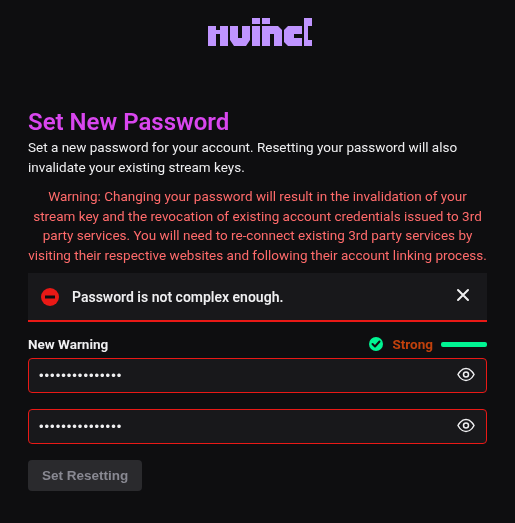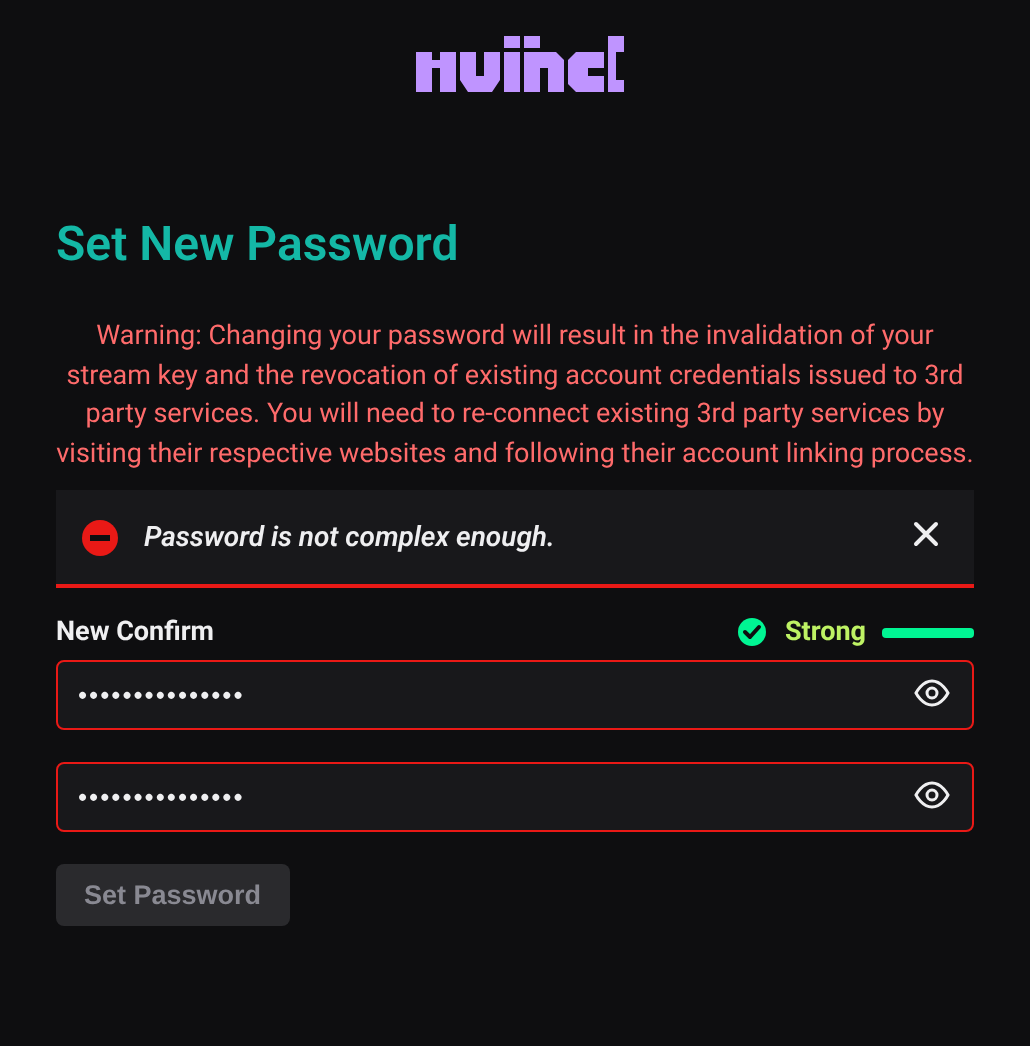--- a/index.html
+++ b/index.html
@@ -10,22 +10,22 @@
       width: 515px;
       height: 523px;
       padding: 0;
     }
     .container { padding: 20px 28px; }
     .logo-wrap { text-align: center; padding-top: 18px; margin-bottom: 28px; }
     .logo { display: inline-block; }
     .page-title {
       font-size: 24px;
       font-weight: 600;
-      margin-bottom: 23px;
-      color: #14b8a6;
+      margin-bottom: 2px;
+      color: #d946ef;
     }
     .description {
       font-size: 13.5px;
       line-height: 1.45;
       color: #efeff1;
       margin-bottom: 10px;
     }
     .warning {
       font-size: 13.5px;
       line-height: 1.45;
@@ -41,21 +41,20 @@
       padding: 10px 12px;
       margin-bottom: 14px;
       position: relative;
     }
     .alert-icon { flex-shrink: 0; margin-right: 12px; display: flex; }
     .alert-text {
       font-size: 14px;
       font-weight: 600;
       color: #efeff1;
       flex: 1;
-      font-style: italic;
     }
     .alert-close {
       background: none;
       border: none;
       cursor: pointer;
       padding: 4px;
       display: flex;
     }
     .field-row {
       display: flex;
@@ -70,21 +69,21 @@
     }
     .strength-wrap {
       display: flex;
       align-items: center;
       gap: 8px;
     }
     .strength-check { display: flex; }
     .strength-text {
       font-size: 13.5px;
       font-weight: 700;
-      color: #bef264;
+      color: #c2410c;
     }
     .strength-bar {
       width: 46px;
       height: 5px;
       background: #00f593;
       border-radius: 2px;
     }
     .input-wrap {
       position: relative;
       margin-bottom: 16px;
@@ -140,20 +139,21 @@
         <path d="M8 10 L8 26 L12 26 L12 14 L20 14 L20 26 L24 26 L24 10 L20 10 L20 10 L12 10 Z" opacity="0"></path>
       </g>
     </svg>
   </span>
 </div>
 
 <div class="container">
 
   <h1 class="page-title">Set New Password</h1>
 
+  <p class="description">Set a new password for your account. Resetting your password will also invalidate your existing stream keys.</p>
 
   <p class="warning">Warning: Changing your password will result in the invalidation of your stream key and the revocation of existing account credentials issued to 3rd party services. You will need to re-connect existing 3rd party services by visiting their respective websites and following their account linking process.</p>
 
   <div class="alert">
     <span class="alert-icon">
       <svg width="20" height="20" viewBox="0 0 20 20">
         <circle cx="10" cy="10" r="9" fill="#e91916"></circle>
         <rect x="5" y="8.5" width="10" height="3" fill="#0e0e10"></rect>
       </svg>
     </span>
@@ -161,21 +161,21 @@
     <button class="alert-close">
       <span>
         <svg width="16" height="16" viewBox="0 0 16 16">
           <path d="M3 3 L13 13 M13 3 L3 13" stroke="#efeff1" stroke-width="2" stroke-linecap="round"></path>
         </svg>
       </span>
     </button>
   </div>
 
   <div class="field-row">
-    <label class="field-label">New Confirm</label>
+    <label class="field-label">New Warning</label>
     <div class="strength-wrap">
       <span class="strength-check">
         <svg width="16" height="16" viewBox="0 0 16 16">
           <circle cx="8" cy="8" r="7" fill="#00f593"></circle>
           <path d="M4.5 8 L7 10.5 L11.5 5.5" stroke="#0e0e10" stroke-width="2" fill="none" stroke-linecap="round" stroke-linejoin="round"></path>
         </svg>
       </span>
       <span class="strength-text">Strong</span>
       <span class="strength-bar"></span>
     </div>
@@ -199,15 +199,15 @@
     <button class="input-eye">
       <span>
         <svg width="18" height="18" viewBox="0 0 18 18">
           <path d="M9 3 C4 3 1 9 1 9 C1 9 4 15 9 15 C14 15 17 9 17 9 C17 9 14 3 9 3 Z" fill="none" stroke="#efeff1" stroke-width="1.5"></path>
           <circle cx="9" cy="9" r="2.5" fill="none" stroke="#efeff1" stroke-width="1.5"></circle>
         </svg>
       </span>
     </button>
   </div>
 
-  <button class="submit-btn" disabled="">Set Password</button>
+  <button class="submit-btn" disabled="">Set Resetting</button>
 
 </div>
 
 </body></html>

